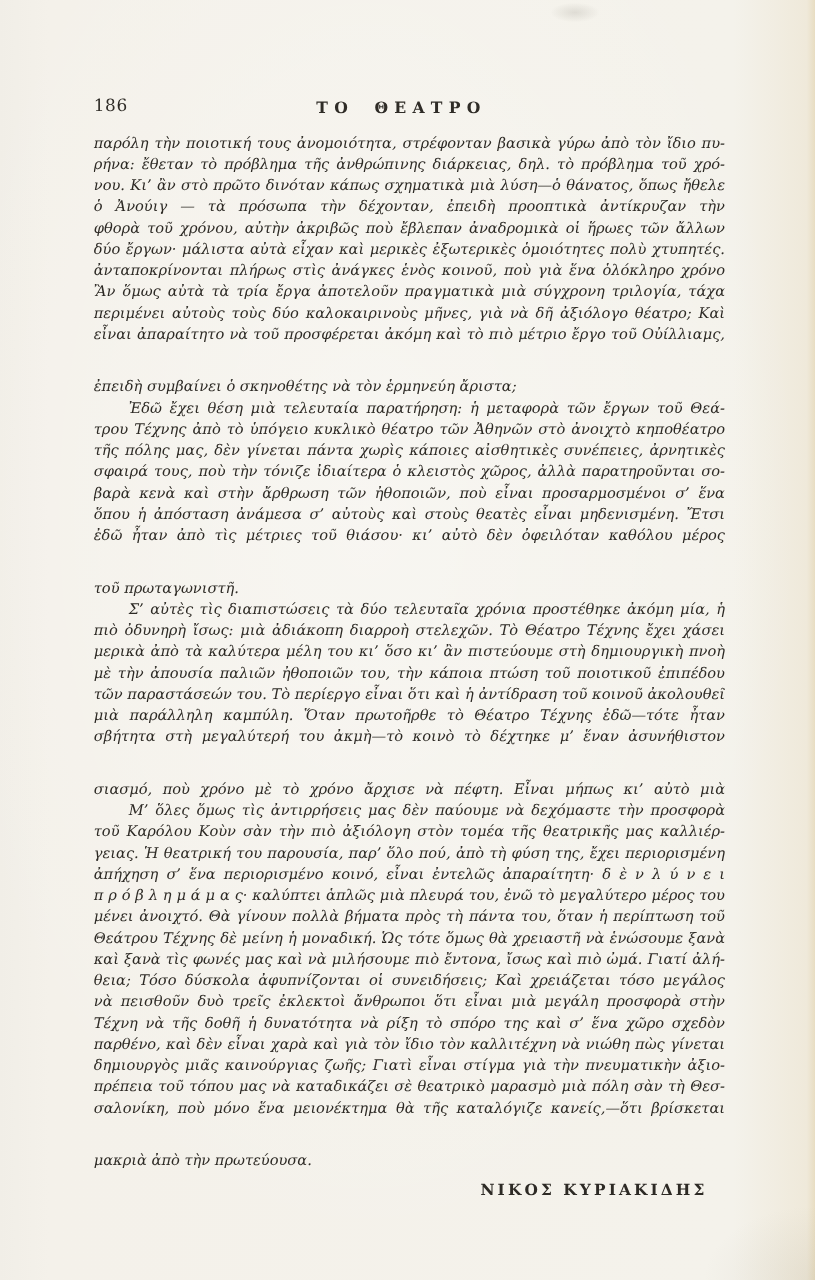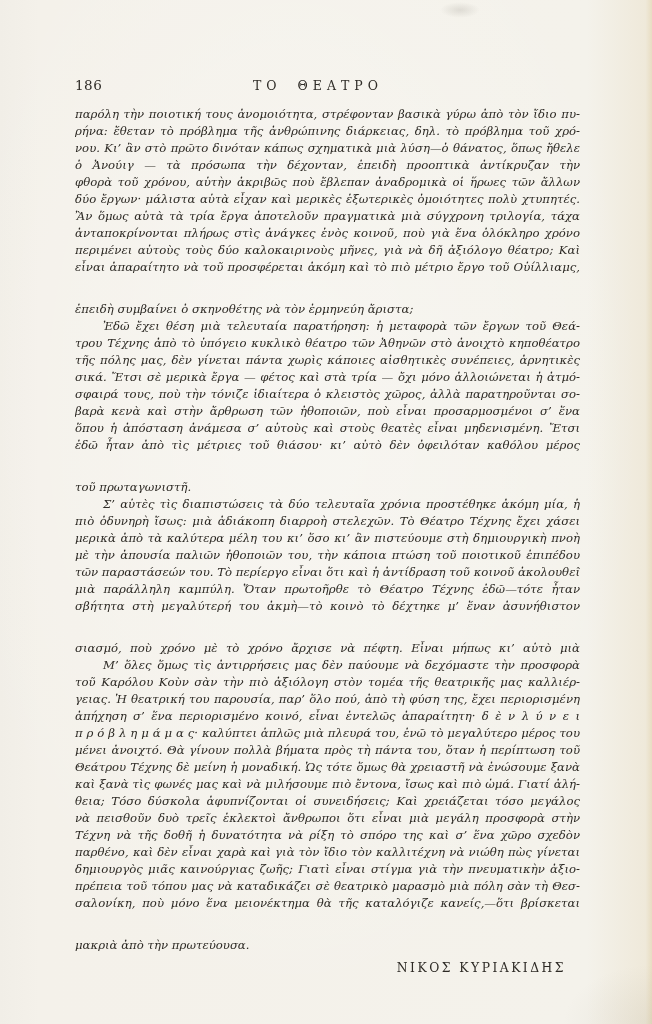--- a/index.html
+++ b/index.html
@@ -40,21 +40,21 @@
     position: absolute;
     left: 0; top: 0;
     font-size: 13.5px;
     letter-spacing: 0.5px;
     color: #2f2c27;
   }
   .runhead {
     position: absolute;
     left: 178px; top: 1px;
     font-size: 12.5px;
-    font-weight: 400;
+    font-weight: 700;
     letter-spacing: 5px;
     word-spacing: 7px;
     color: #2f2c27;
     white-space: nowrap;
   }
   .textblock {
     position: absolute;
     left: 75px; top: 106px; width: 505px;
   }
   .text-line {
@@ -67,21 +67,21 @@
     white-space: normal;
     font-style: italic;
   }
   .text-line.para-end { text-align-last: left; margin-top: 25px; }
   .text-line.indent { text-indent: 28px; }
   .signature {
     margin-top: 7px;
     padding-right: 14px;
     text-align: right;
     font-size: 12.3px;
-    font-weight: 400;
+    font-weight: 700;
     letter-spacing: 2.5px;
     color: #2d2a25;
   }
 </style>
 </head>
 <body>
 
 <div class="page" style="color: rgb(45, 42, 37);">
   <div class="header">
     <span class="pagenum">186</span>
@@ -89,29 +89,28 @@
   </div>
 
   <div class="textblock">
 
     <div class="text-line">παρόλη τὴν ποιοτική τους ἀνομοιότητα, στρέφονταν βασικὰ γύρω ἀπὸ τὸν ἴδιο πυ-</div>
       <div class="text-line">ρήνα: ἔθεταν τὸ πρόβλημα τῆς ἀνθρώπινης διάρκειας, δηλ. τὸ πρόβλημα τοῦ χρό-</div>
       <div class="text-line">νου. Κι’ ἂν στὸ πρῶτο δινόταν κάπως σχηματικὰ μιὰ λύση—ὁ θάνατος, ὅπως ἤθελε</div>
       <div class="text-line">ὁ Ἀνούιγ — τὰ πρόσωπα τὴν δέχονταν, ἐπειδὴ προοπτικὰ ἀντίκρυζαν τὴν ἐπικείμενη</div>
       <div class="text-line">φθορὰ τοῦ χρόνου, αὐτὴν ἀκριβῶς ποὺ ἔβλεπαν ἀναδρομικὰ οἱ ἥρωες τῶν ἄλλων</div>
       <div class="text-line">δύο ἔργων· μάλιστα αὐτὰ εἶχαν καὶ μερικὲς ἐξωτερικὲς ὁμοιότητες πολὺ χτυπητές.</div>
+      <div class="text-line">ἀνταποκρίνονται πλήρως στὶς ἀνάγκες ἑνὸς κοινοῦ, ποὺ γιὰ ἕνα ὁλόκληρο χρόνο</div>
       <div class="text-line">Ἂν ὅμως αὐτὰ τὰ τρία ἔργα ἀποτελοῦν πραγματικὰ μιὰ σύγχρονη τριλογία, τάχα</div>
-      <div class="text-line">ἀνταποκρίνονται πλήρως στὶς ἀνάγκες ἑνὸς κοινοῦ, ποὺ γιὰ ἕνα ὁλόκληρο χρόνο</div>
       <div class="text-line">περιμένει αὐτοὺς τοὺς δύο καλοκαιρινοὺς μῆνες, γιὰ νὰ δῆ ἀξιόλογο θέατρο; Καὶ</div>
       <div class="text-line">εἶναι ἀπαραίτητο νὰ τοῦ προσφέρεται ἀκόμη καὶ τὸ πιὸ μέτριο ἔργο τοῦ Οὐίλλιαμς,</div>
       <div class="text-line para-end">ἐπειδὴ συμβαίνει ὁ σκηνοθέτης νὰ τὸν ἑρμηνεύη ἄριστα;</div>
       <div class="text-line indent">Ἐδῶ ἔχει θέση μιὰ τελευταία παρατήρηση: ἡ μεταφορὰ τῶν ἔργων τοῦ Θεά-</div>
       <div class="text-line">τρου Τέχνης ἀπὸ τὸ ὑπόγειο κυκλικὸ θέατρο τῶν Ἀθηνῶν στὸ ἀνοιχτὸ κηποθέατρο</div>
       <div class="text-line">τῆς πόλης μας, δὲν γίνεται πάντα χωρὶς κάποιες αἰσθητικὲς συνέπειες, ἀρνητικὲς φυ-</div>
-      <div class="text-line">σικά. Ἔτσι σὲ μερικὰ ἔργα — φέτος καὶ στὰ τρία — ὄχι μόνο ἀλλοιώνεται ἡ ἀτμό-</div>
       <div class="text-line">σφαιρά τους, ποὺ τὴν τόνιζε ἰδιαίτερα ὁ κλειστὸς χῶρος, ἀλλὰ παρατηροῦνται σο-</div>
       <div class="text-line">βαρὰ κενὰ καὶ στὴν ἄρθρωση τῶν ἠθοποιῶν, ποὺ εἶναι προσαρμοσμένοι σ’ ἕνα χῶρο,</div>
       <div class="text-line">ὅπου ἡ ἀπόσταση ἀνάμεσα σ’ αὐτοὺς καὶ στοὺς θεατὲς εἶναι μηδενισμένη. Ἔτσι ἐξη-</div>
       <div class="text-line">ἐδῶ ἦταν ἀπὸ τὶς μέτριες τοῦ θιάσου· κι’ αὐτὸ δὲν ὀφειλόταν καθόλου μέρος ἀλλαγὴ</div>
       <div class="text-line para-end">τοῦ πρωταγωνιστῆ.</div>
       <div class="text-line indent">Σ’ αὐτὲς τὶς διαπιστώσεις τὰ δύο τελευταῖα χρόνια προστέθηκε ἀκόμη μία, ἡ</div>
       <div class="text-line">πιὸ ὀδυνηρὴ ἴσως: μιὰ ἀδιάκοπη διαρροὴ στελεχῶν. Τὸ Θέατρο Τέχνης ἔχει χάσει</div>
       <div class="text-line">μερικὰ ἀπὸ τὰ καλύτερα μέλη του κι’ ὅσο κι’ ἂν πιστεύουμε στὴ δημιουργικὴ πνοὴ</div>
       <div class="text-line">μὲ τὴν ἀπουσία παλιῶν ἠθοποιῶν του, τὴν κάποια πτώση τοῦ ποιοτικοῦ ἐπιπέδου</div>
       <div class="text-line">τῶν παραστάσεών του. Τὸ περίεργο εἶναι ὅτι καὶ ἡ ἀντίδραση τοῦ κοινοῦ ἀκολουθεῖ</div>

